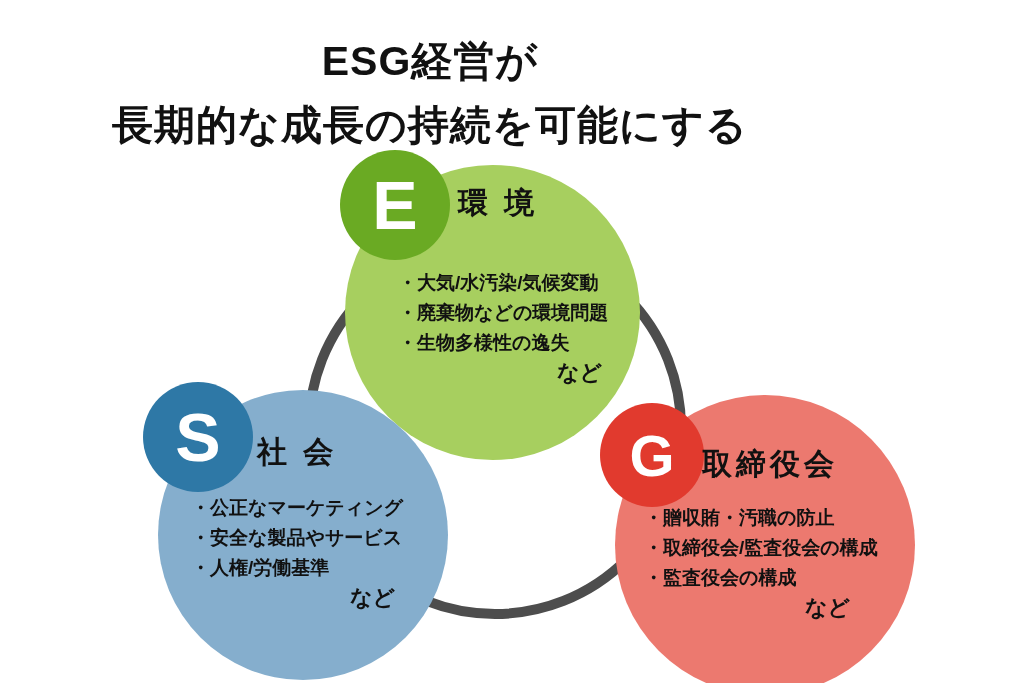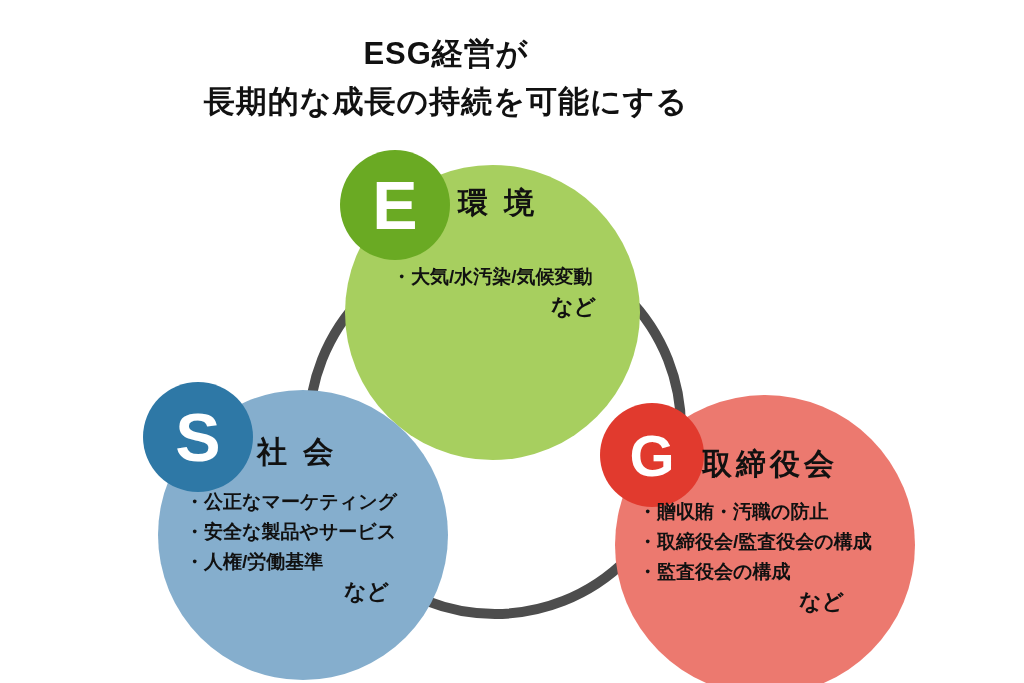--- a/index.html
+++ b/index.html
@@ -7,23 +7,22 @@
     position:relative;
     width:1024px;height:683px;
     background:#ffffff;
     overflow:hidden;
     font-family:"Liberation Sans","DejaVu Sans",sans-serif;
     color:#111111;
   }
   .title{
     position:absolute;top:30px;left:0;width:860px;
     text-align:center;
-    font-size:31px;font-weight:bold;line-height:1.55;
+    font-size:41px;font-weight:bold;line-height:1.55;
     letter-spacing:1px;
-    margin-left:16px;
   }
   .ring{position:absolute;left:0;top:0;z-index:1;}
   .big-circle{position:absolute;border-radius:50%;z-index:2;}
   .circle-env {left:345px;top:165px;width:295px;height:295px;background:#a7cf5f;}
   .circle-soc {left:158px;top:390px;width:290px;height:290px;background:#85aecd;}
   .circle-gov {left:615px;top:395px;width:300px;height:300px;background:#ec796f;}
   .badge{
     position:absolute;border-radius:50%;z-index:3;
     display:flex;align-items:center;justify-content:center;
     color:#ffffff;font-weight:bold;
@@ -33,21 +32,21 @@
   .badge-gov{left:600px;top:403px;width:104px;height:104px;background:#e13a2e;font-size:58px;}
   .circle-label{
     position:absolute;z-index:4;
     font-size:30px;font-weight:bold;letter-spacing:4px;
   }
   .label-env{left:458px;top:183px;}
   .label-soc{left:257px;top:432px;}
   .label-gov{left:702px;top:444px;}
   .item-list{
     position:absolute;z-index:4;
-    margin:0;padding:0;list-style:none;
+    margin:6px;padding:0;list-style:none;
     font-size:19px;font-weight:bold;line-height:30px;
   }
   .list-env{left:392px;top:262px;width:240px;}
   .list-soc{left:185px;top:487px;width:240px;}
   .list-gov{left:638px;top:497px;width:262px;}
   .etc-label{
     text-align:right;
     padding-right:36px;
     font-size:22px;font-weight:bold;line-height:30px;
   }
@@ -67,20 +66,22 @@
     <circle cx="495" cy="428" r="186" fill="none" stroke-width="10" stroke="#4d4d4d"></circle>
   </svg>
 
   <div class="big-circle circle-env"></div>
   <div class="badge badge-env">
     <span>E</span>
   </div>
   <div class="circle-label label-env">環 境</div>
   <ul class="item-list list-env">
     <li>・大気/水汚染/気候変動</li>
+    <li>・廃棄物などの環境問題</li>
+    <li>・生物多様性の逸失</li>
     <li class="etc-label">など</li>
   </ul>
 
   <div class="big-circle circle-soc"></div>
   <div class="badge badge-soc">
     <span>S</span>
   </div>
   <div class="circle-label label-soc">社 会</div>
   <ul class="item-list list-soc">
     <li>・公正なマーケティング</li>

